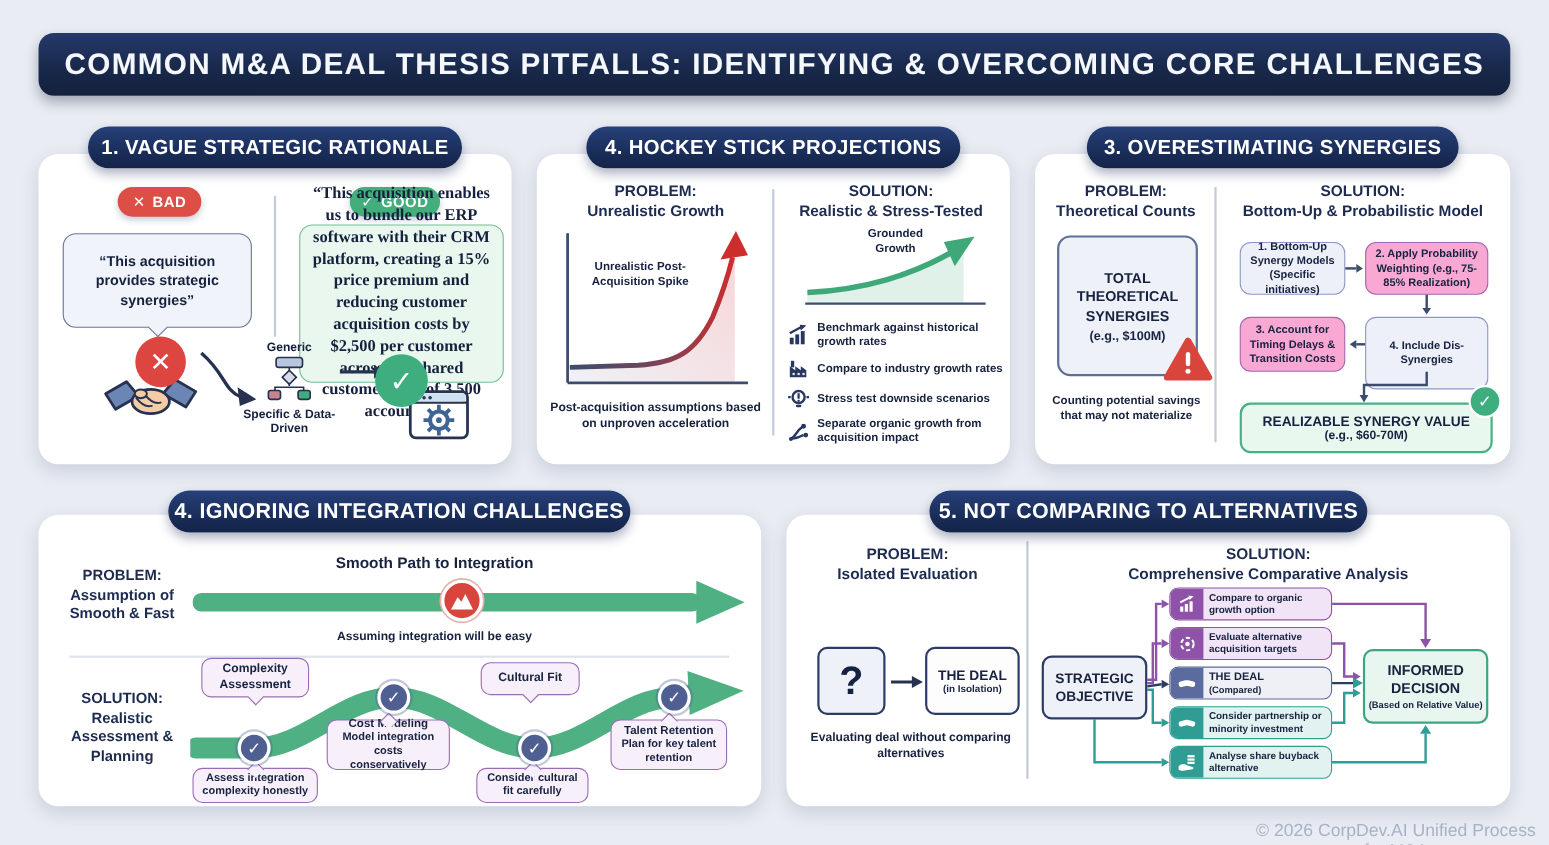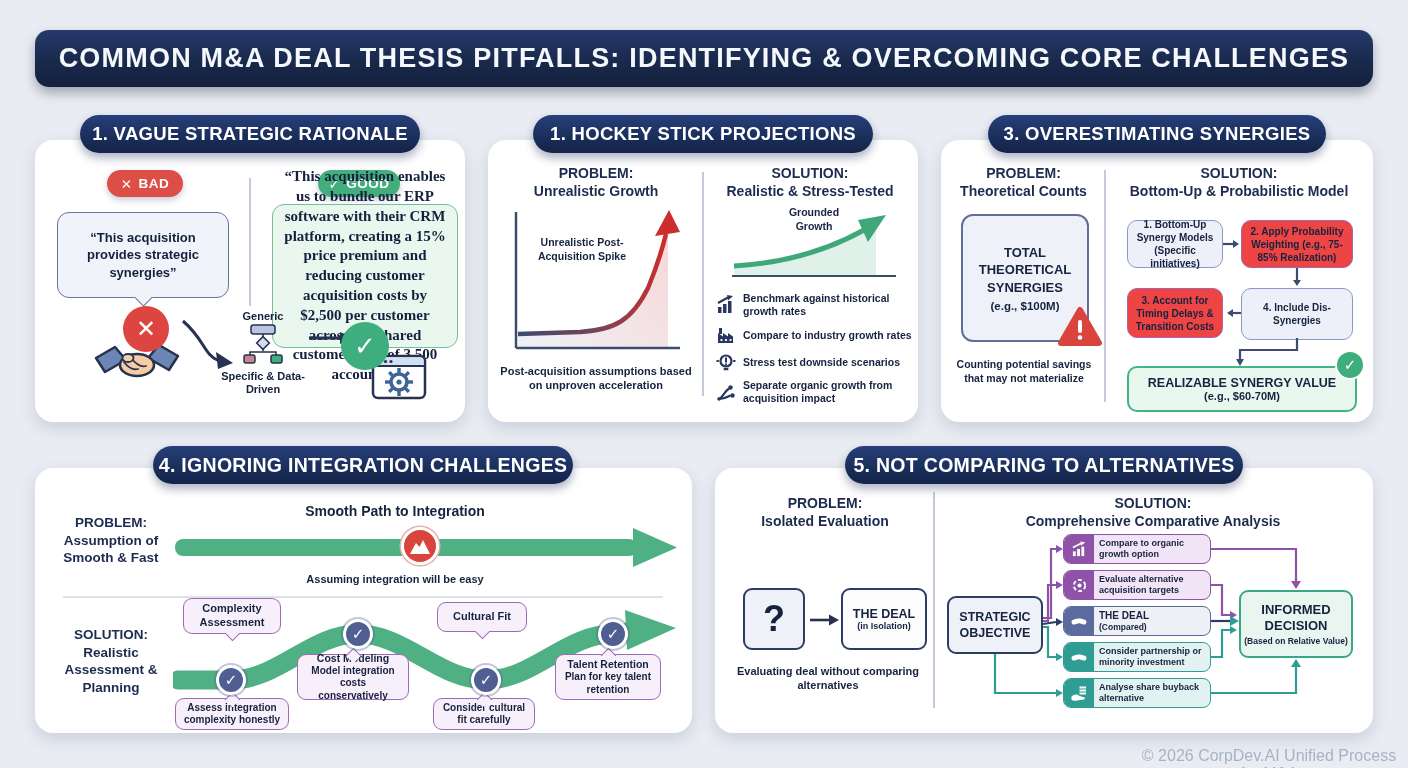--- a/index.html
+++ b/index.html
@@ -51,21 +51,21 @@
   .bubble-green{background:#e9f7ee;border:1.5px solid #74bd96;}
   .bubble-green::after{background:#e9f7ee;border-right:1.5px solid #74bd96;border-bottom:1.5px solid #74bd96;}
   .caption{position:absolute;text-align:center;font-weight:bold;font-size:11px;color:#16223f;line-height:1.3;}
   .circle-mark{position:absolute;border-radius:50%;display:flex;align-items:center;justify-content:center;color:#fff;font-weight:bold;}
   .step-box{
     position:absolute;border-radius:10px;font-size:10px;font-weight:bold;color:#16223f;
     display:flex;align-items:center;justify-content:center;text-align:center;
     padding:4px 6px;box-sizing:border-box;line-height:1.3;
   }
   .box-lav{background:#edeff9;border:1.5px solid #8d97c6;}
-  .box-pink{background:#ef4444;border:1.5px solid #a466ad;}
+  .box-pink{background:#f9a8d4;border:1.5px solid #a466ad;}
   .result-box{
     position:absolute;background:#e9f8ef;border:2px solid #45b286;border-radius:10px;
     display:flex;flex-direction:column;align-items:center;justify-content:center;text-align:left;color:#16223f;
   }
   .pbubble{
     position:absolute;background:#f7f0fb;border:1.5px solid #9a6cb5;border-radius:9px;
     font-weight:bold;color:#16223f;text-align:center;font-size:10px;line-height:1.25;
     display:flex;flex-direction:column;align-items:center;justify-content:center;
     padding:4px 6px;box-sizing:border-box;
   }
@@ -93,21 +93,21 @@
   .abs{position:absolute;}
   .check-item{display:flex;align-items:center;gap:7px;margin-bottom:7px;}
   .check-item span{font-size:10.5px;font-weight:bold;color:#16223f;line-height:1.25;}
 </style>
 </head>
 <body>
 
 <div class="banner">COMMON M&amp;A DEAL THESIS PITFALLS: IDENTIFYING &amp; OVERCOMING CORE CHALLENGES</div>
 
 <div class="pill-header" style="left:80px;top:115px;width:340px;">1. VAGUE STRATEGIC RATIONALE</div>
-<div class="pill-header" style="left:533px;top:115px;width:340px;">1. HOCKEY STICK PROJECTIONS</div>
+<div class="pill-header" style="left:533px;top:115px;width:340px;">4. HOCKEY STICK PROJECTIONS</div>
 <div class="pill-header" style="left:988px;top:115px;width:338px;">3. OVERESTIMATING SYNERGIES</div>
 <div class="pill-header" style="left:153px;top:446px;width:420px;font-size:19.5px;">4. IGNORING INTEGRATION CHALLENGES</div>
 <div class="pill-header" style="left:845px;top:446px;width:398px;font-size:19.5px;">5. NOT COMPARING TO ALTERNATIVES</div>
 
 <div class="card" style="left:35px;top:140px;width:430px;height:282px;">
   <div class="divider-v" style="left:214px;top:38px;height:128px;"></div>
 
   <div class="pill-badge badge-bad" style="left:72px;top:30px;width:76px;height:27px;">
     <span>✕</span>
     <span>BAD</span>
@@ -294,21 +294,21 @@
   <div class="caption" style="left:8px;top:218px;width:150px;font-size:10.5px;">Counting potential savings that may not materialize</div>
 
   <div class="col-head" style="left:170px;top:24px;width:256px;">
     <div>SOLUTION:</div>
     <div>Bottom-Up &amp; Probabilistic Model</div>
   </div>
 
   <div class="step-box box-lav" style="left:186px;top:80px;width:96px;height:48px;">1. Bottom-Up Synergy Models (Specific initiatives)</div>
   <div class="step-box box-pink" style="left:300px;top:80px;width:112px;height:48px;">2. Apply Probability Weighting (e.g., 75-85% Realization)</div>
   <div class="step-box box-pink" style="left:186px;top:148px;width:96px;height:50px;">3. Account for Timing Delays &amp; Transition Costs</div>
-  <div class="step-box box-lav" style="left:300px;top:148px;width:112px;height:52px;">4. Include Dis-Synergies</div>
+  <div class="step-box box-lav" style="left:300px;top:148px;width:112px;height:66px;">4. Include Dis-Synergies</div>
 
   <svg class="abs" style="left:170px;top:70px;" width="250" height="170" viewBox="0 0 250 170">
     <g stroke="#3c4c6e" stroke-width="2.2" fill="none">
       <path d="M112,34 L122,34"></path>
       <path d="M186,58 L186,70"></path>
       <path d="M130,103 L122,103"></path>
       <path d="M186,128 L186,140 L129,140 L129,149"></path>
     </g>
     <g fill="#3c4c6e">
       <polygon points="122,30 128,34 122,38"></polygon>

